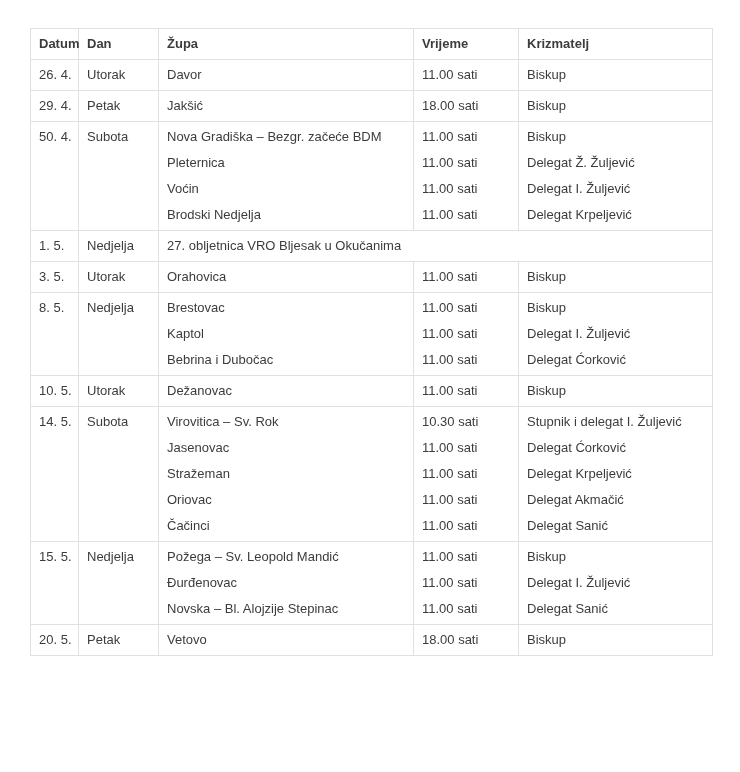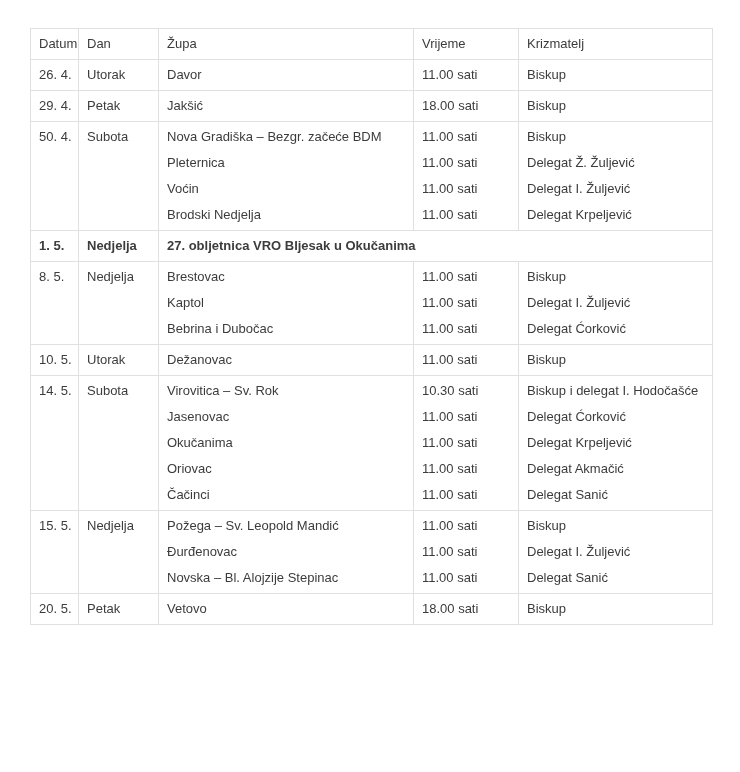--- a/index.html
+++ b/index.html
@@ -30,23 +30,23 @@
   th, td {
     border: 1px solid #e0e0e0;
     padding: 2px 8px;
     font-size: 13px;
     line-height: 26px;
     color: #3c3c3c;
     text-align: left;
     vertical-align: top;
     white-space: nowrap;
   }
-  th { font-weight: 400; }
+  th { font-weight: 700; }
   td.cell-dan { white-space: normal; }
-  tr.event-row td { font-weight: 700; }
+  tr.event-row td { font-weight: 400; }
 </style>
 </head>
 <body>
 
 <div class="content">
   <table class="schedule">
     <colgroup>
       <col class="c-datum">
       <col class="c-dan">
       <col class="c-zupa">
@@ -110,20 +110,33 @@
             <div>Delegat I. Žuljević</div>
             <div>Delegat Krpeljević</div>
           </td>
         </tr>
         <tr class="event-row">
           <td class="cell-datum">1. 5.</td>
           <td class="cell-dan">Nedjelja</td>
           <td class="cell-event" colspan="3">27. obljetnica VRO Bljesak u Okučanima</td>
         </tr>
         <tr>
+          <td class="cell-datum">3. 5.</td>
+          <td class="cell-dan">Utorak</td>
+          <td class="cell-zupa">
+            <div>Orahovica</div>
+          </td>
+          <td class="cell-vrijeme">
+            <div>11.00 sati</div>
+          </td>
+          <td class="cell-krizmatelj">
+            <div>Biskup</div>
+          </td>
+        </tr>
+        <tr>
           <td class="cell-datum">8. 5.</td>
           <td class="cell-dan">Nedjelja</td>
           <td class="cell-zupa">
             <div>Brestovac</div>
             <div>Kaptol</div>
             <div>Bebrina i Dubočac</div>
           </td>
           <td class="cell-vrijeme">
             <div>11.00 sati</div>
             <div>11.00 sati</div>
@@ -147,33 +160,33 @@
           <td class="cell-krizmatelj">
             <div>Biskup</div>
           </td>
         </tr>
         <tr>
           <td class="cell-datum">14. 5.</td>
           <td class="cell-dan">Subota</td>
           <td class="cell-zupa">
             <div>Virovitica – Sv. Rok</div>
             <div>Jasenovac</div>
-            <div>Okučanima</div>
+            <div>Stražeman</div>
             <div>Oriovac</div>
             <div>Čačinci</div>
           </td>
           <td class="cell-vrijeme">
             <div>10.30 sati</div>
             <div>11.00 sati</div>
             <div>11.00 sati</div>
             <div>11.00 sati</div>
             <div>11.00 sati</div>
           </td>
           <td class="cell-krizmatelj">
-            <div>Biskup i delegat I. Hodočašće</div>
+            <div>Stupnik i delegat I. Žuljević</div>
             <div>Delegat Ćorković</div>
             <div>Delegat Krpeljević</div>
             <div>Delegat Akmačić</div>
             <div>Delegat Sanić</div>
           </td>
         </tr>
         <tr>
           <td class="cell-datum">15. 5.</td>
           <td class="cell-dan">Nedjelja</td>
           <td class="cell-zupa">

